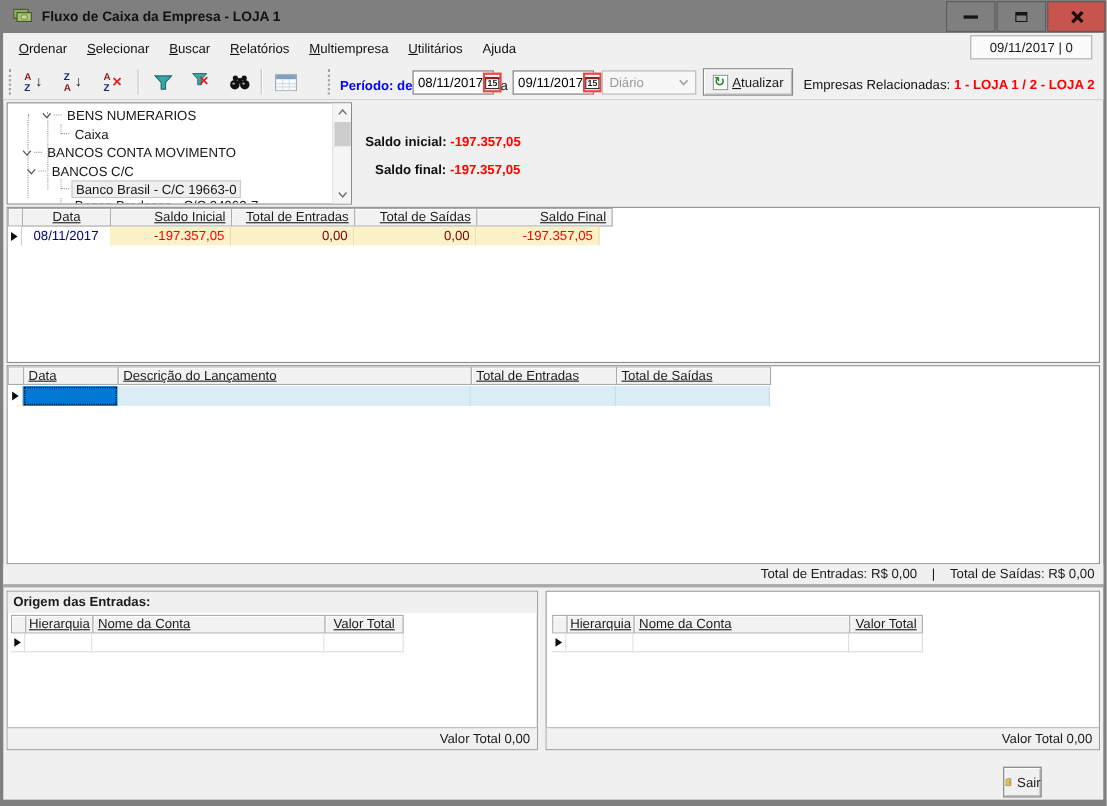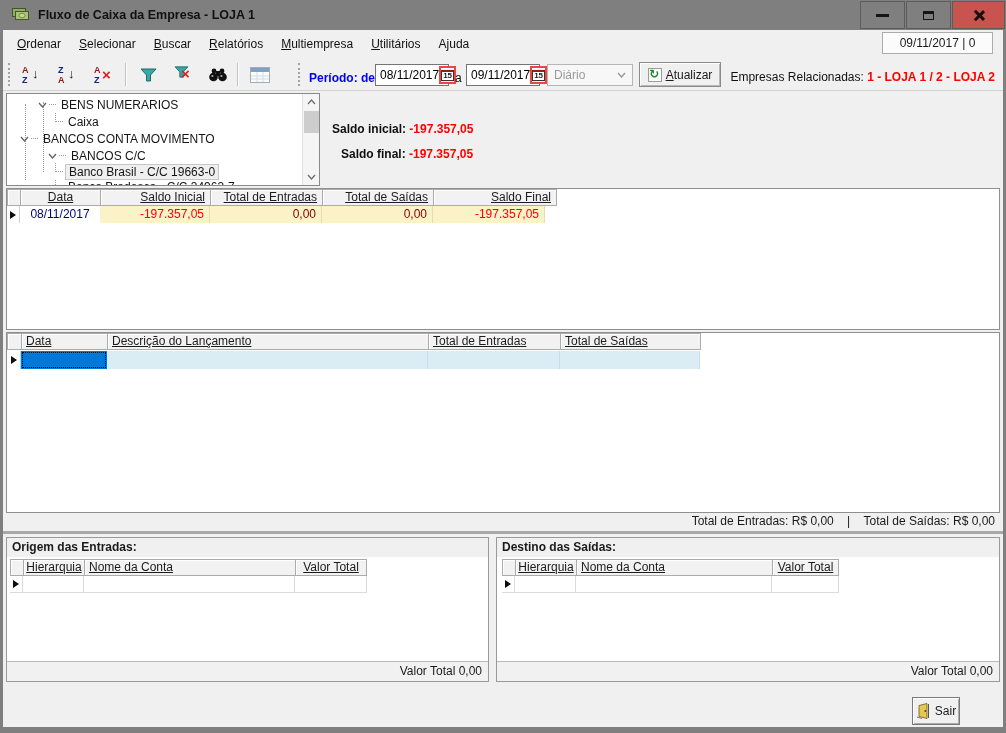--- a/index.html
+++ b/index.html
@@ -103,21 +103,21 @@
   .hsplit { left:3px; top:531px; width:1000px; height:3px; background:#A8A8A8; }
 
   
   .panel { top:537px; height:145px; background:#FFF; border:1px solid #9A9A9A; }
   .panel-title { position:absolute; left:0; top:0; width:100%; height:19px; background:#F0F0F0; font-weight:bold; padding:2px 0 0 5px; }
   .panel-footer { position:absolute; left:0; bottom:0; width:100%; height:20px; background:#F1F1F1; border-top:1px solid #B9B9B9;
                   text-align:right; padding:2px 6px 0 0; }
   .pcell { position:absolute; height:17px; background:#fff; border-right:1px solid #DADADA; border-bottom:1px solid #DADADA; }
 
   
-  .exit-btn { left:912px; top:697px; width:48px; height:28px; background:#F0F0F0; border:1px solid #7A7A7A;
+  .exit-btn { left:912px; top:697px; width:35px; height:28px; background:#F0F0F0; border:1px solid #7A7A7A;
               box-shadow: inset 1px 1px 0 #fff, inset -1px -1px 0 #ACACAC;
               display:flex; align-items:center; justify-content:center; gap:5px; cursor:default; }
 </style>
 </head>
 <body>
 
 <div id="window">
 
   <div class="abs titlebar">
     <svg class="abs" style="left:12px;top:7px" width="18" height="15" viewBox="0 0 18 15">
@@ -283,21 +283,21 @@
     <div class="trow" style="top:36px;padding-left:12px">
       <span class="chev">
         <svg width="9" height="6" viewBox="0 0 9 6">
             <polyline points="1,1 4.5,5 8,1" fill="none" stroke="#5E5E5E" stroke-width="1.2"></polyline>
           </svg>
       </span>
       <span class="hdots"></span>
       <span class="tlabel">BANCOS CONTA MOVIMENTO</span>
     </div>
 
-    <div class="trow" style="top:53px;padding-left:40px">
+    <div class="trow" style="top:53px;padding-left:16px">
       <span class="chev">
         <svg width="9" height="6" viewBox="0 0 9 6">
             <polyline points="1,1 4.5,5 8,1" fill="none" stroke="#5E5E5E" stroke-width="1.2"></polyline>
           </svg>
       </span>
       <span class="hdots"></span>
       <span class="tlabel">BANCOS C/C</span>
     </div>
 
     <div class="trow" style="top:69px;padding-left:48px">
@@ -393,21 +393,20 @@
         </div>
       <div class="pcell" style="left:16px;top:38px;width:61px"></div>
       <div class="pcell" style="left:77px;top:38px;width:211px"></div>
       <div class="pcell" style="left:288px;top:38px;width:72px"></div>
     </div>
 
     <div class="panel-footer">Valor Total 0,00</div>
   </div>
 
   <div class="abs panel" style="left:496px;width:504px">
-    <div class="panel-title">Destino das Saídas:</div>
 
     <div class="gh" style="left:5px;top:21px;width:14px"></div>
     <div class="gh c" style="left:18px;top:21px;width:62px">Hierarquia</div>
     <div class="gh l" style="left:79px;top:21px;width:197px">Nome da Conta</div>
     <div class="gh c" style="left:275px;top:21px;width:67px">Valor Total</div>
 
     <div>
       <div class="pcell selcol" style="left:5px;top:38px;width:13px">
           <span class="rowmark"></span>
         </div>

